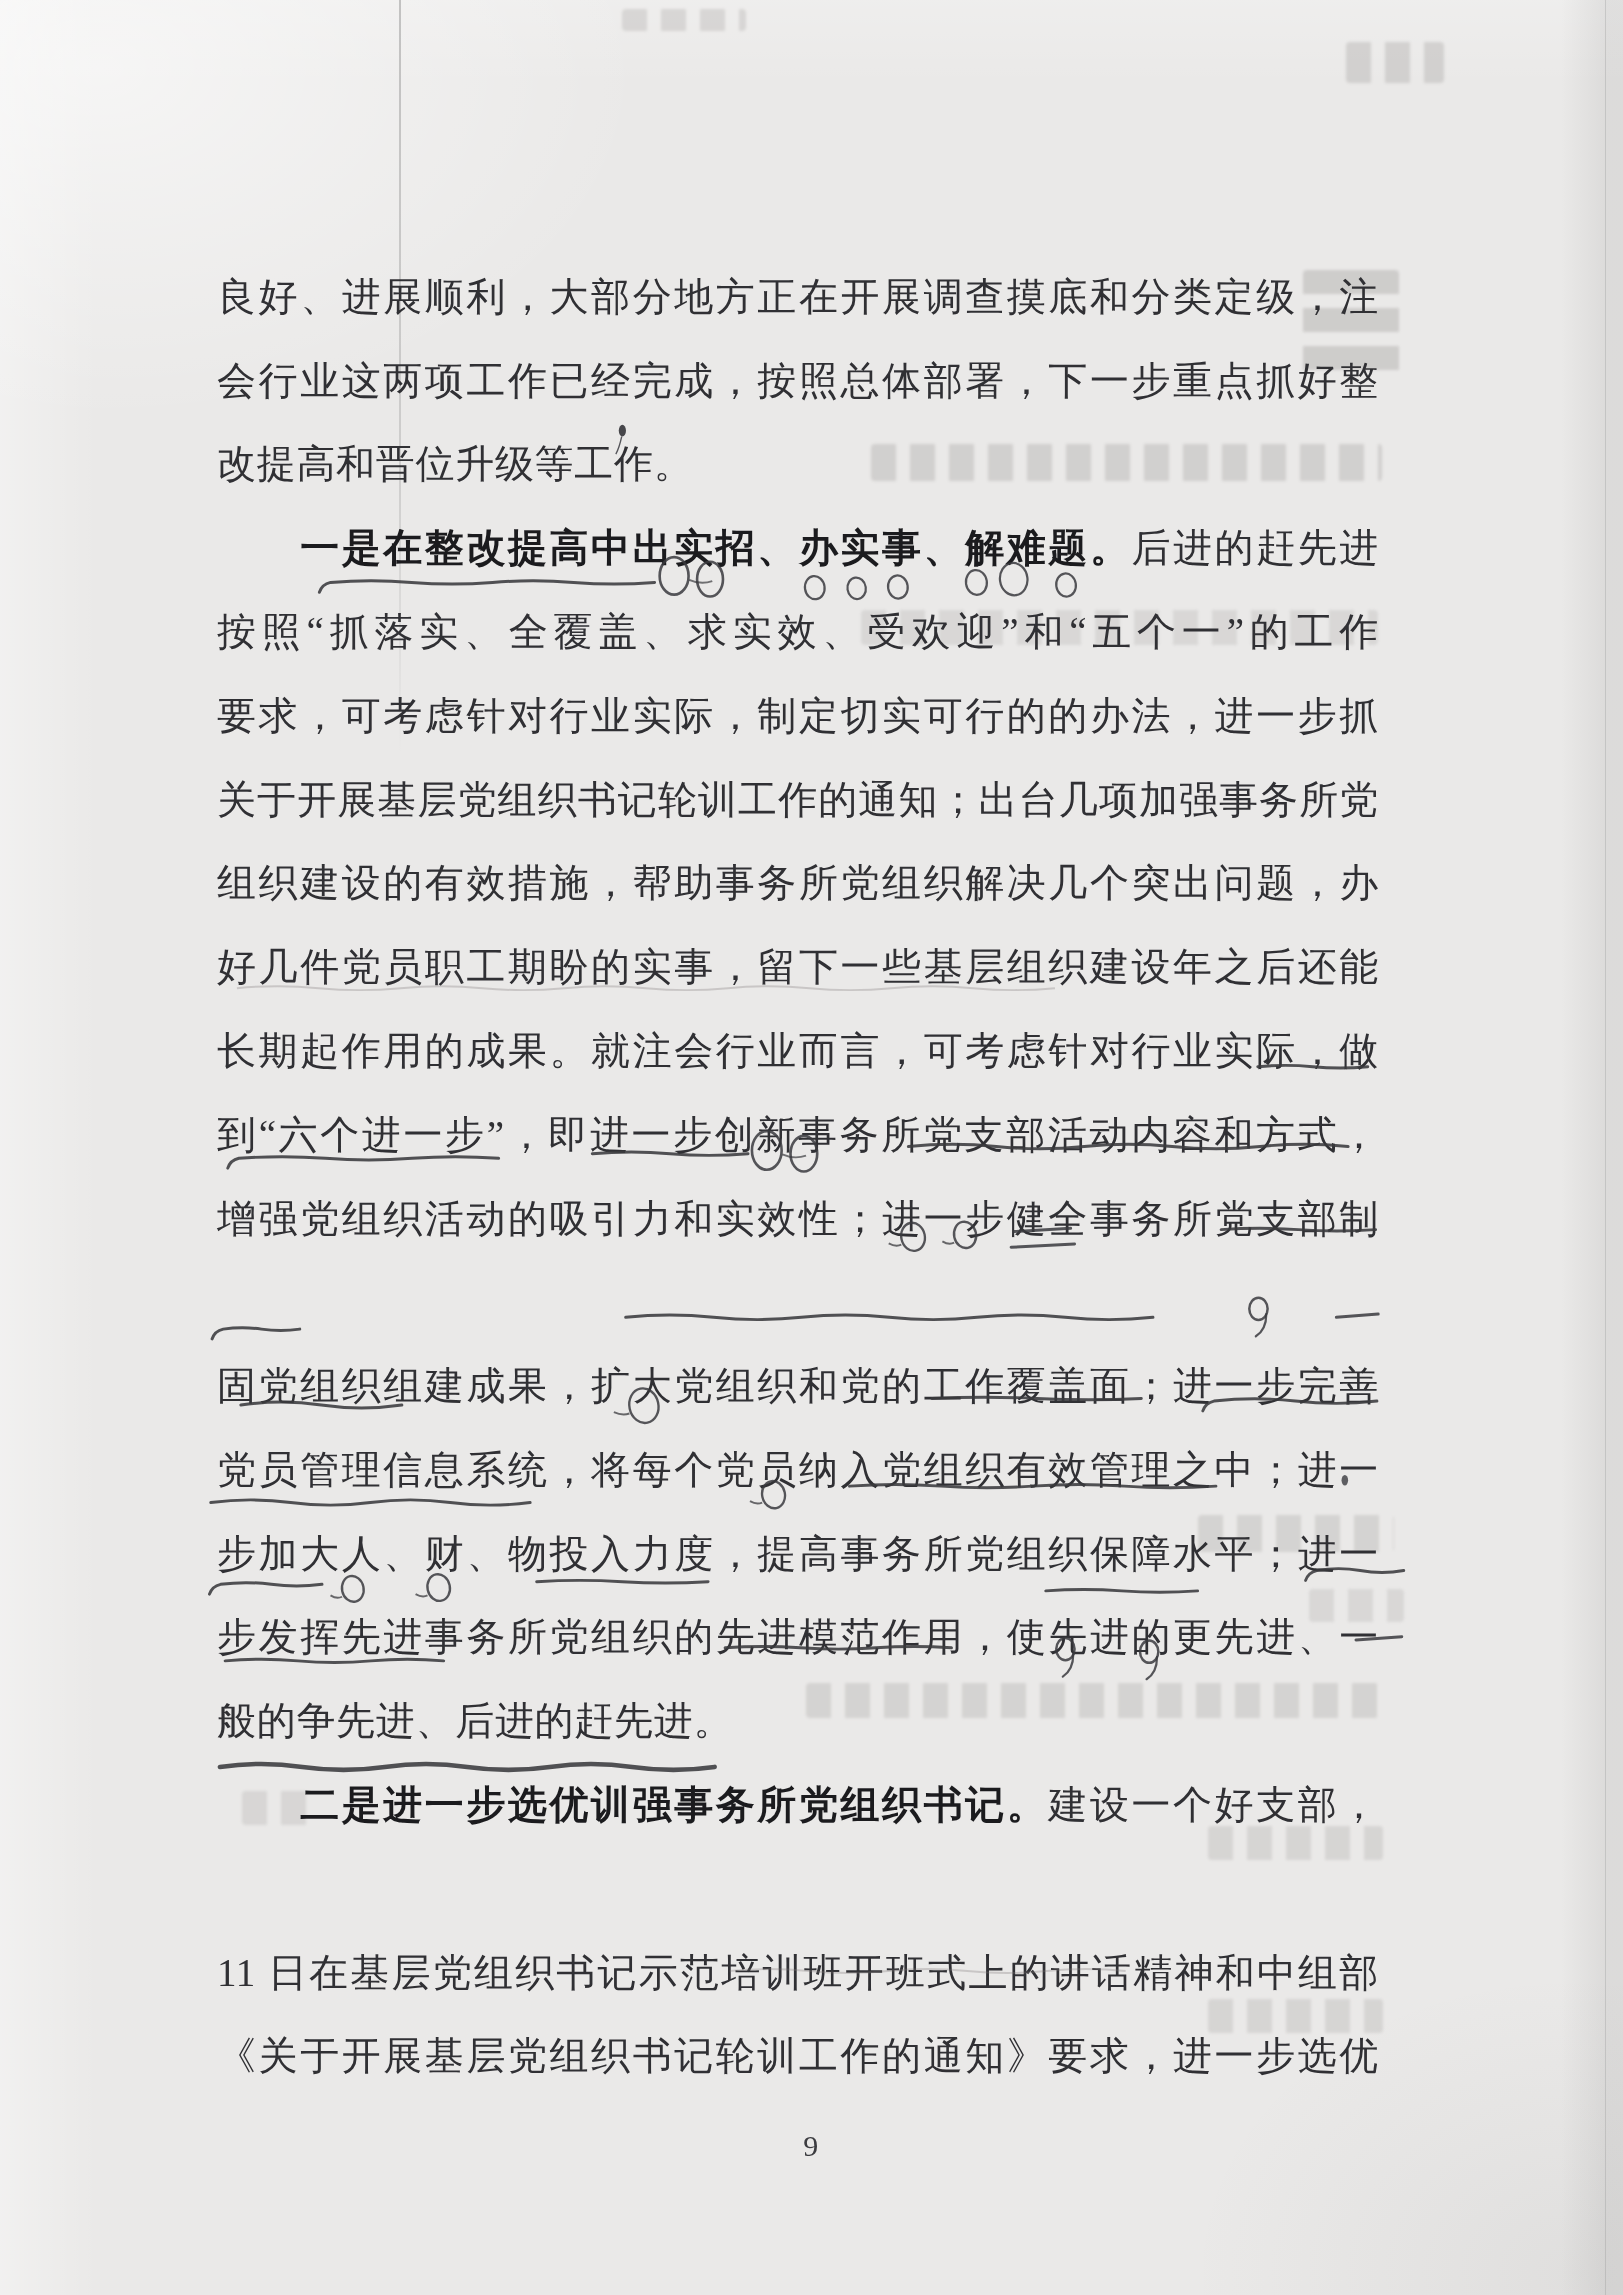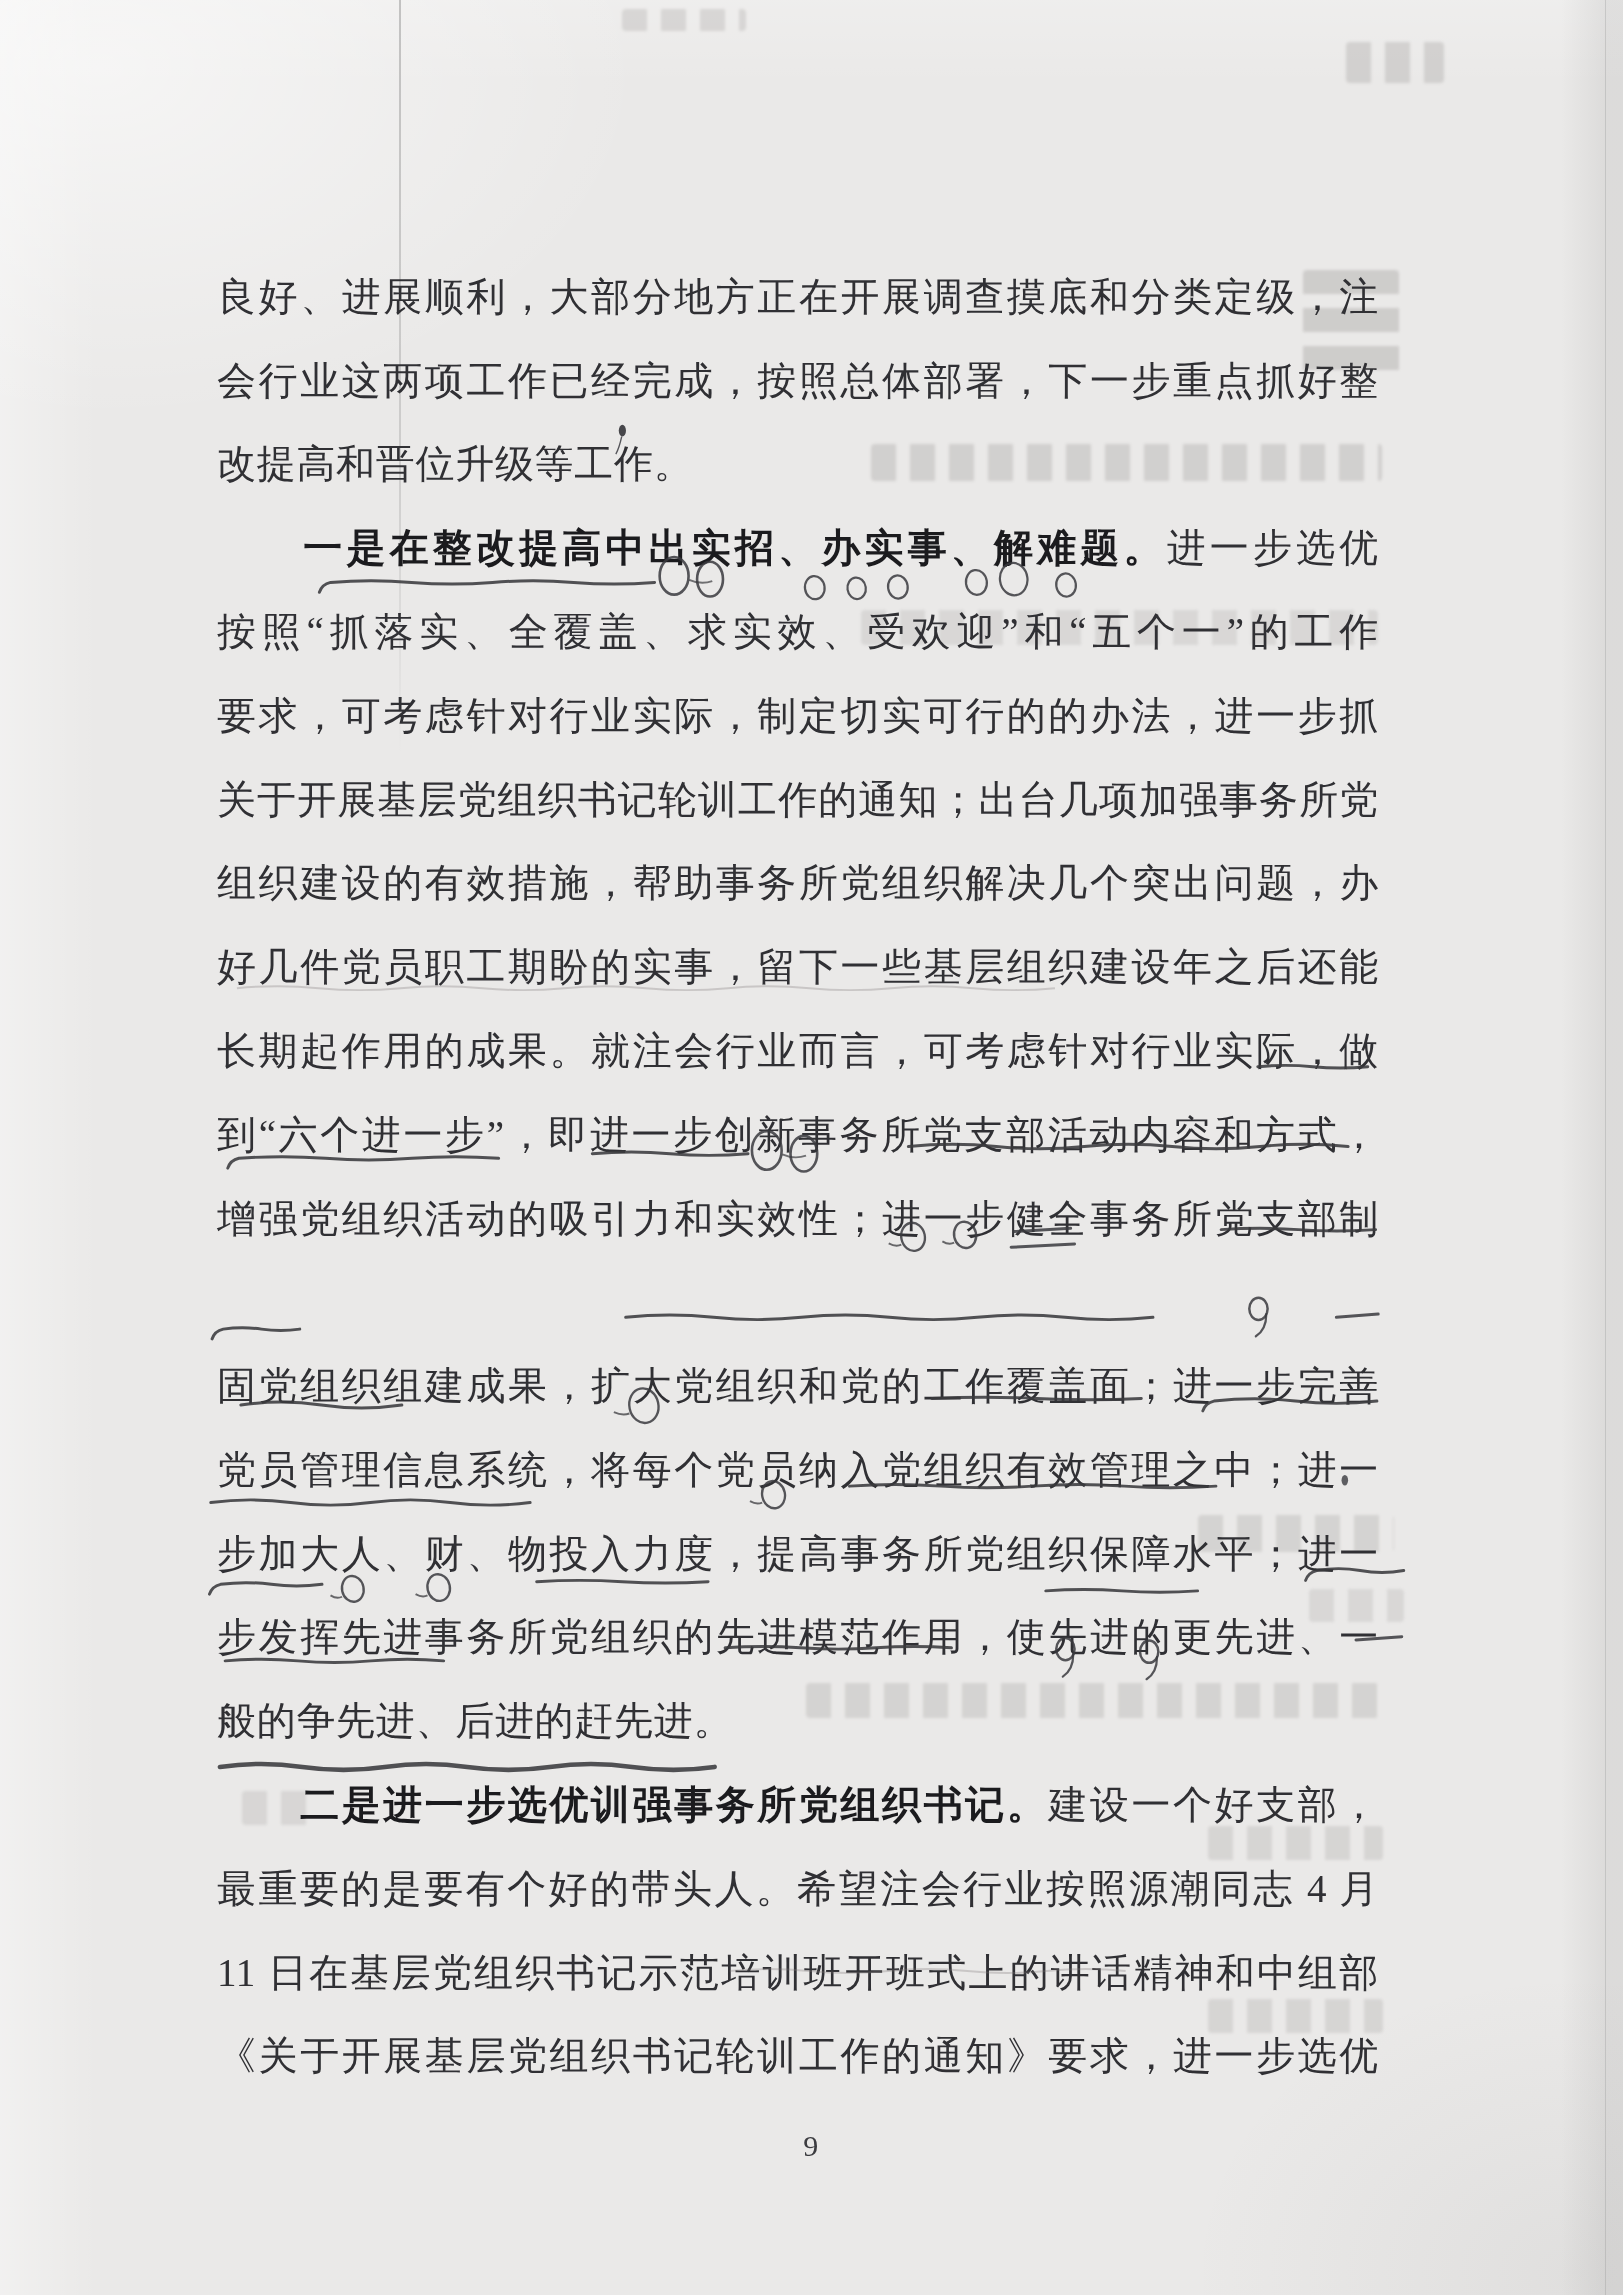--- a/index.html
+++ b/index.html
@@ -58,36 +58,35 @@
       <div class="ghost ghost-h" style="left: 1309px; top: 1589px; width: 95px; height: 33px; opacity: 0.28;"></div>
       <div class="ghost ghost-h" style="left: 806px; top: 1683px; width: 573px; height: 35px; opacity: 0.35;"></div>
       <div class="ghost ghost-h" style="left: 242px; top: 1791px; width: 73px; height: 34px; opacity: 0.3;"></div>
       <div class="ghost ghost-h" style="left: 1208px; top: 1826px; width: 175px; height: 34px; opacity: 0.32;"></div>
       <div class="ghost ghost-h" style="left: 1208px; top: 1999px; width: 175px; height: 34px; opacity: 0.32;"></div>
     </div>
   <div id="textblock" class="textblock">
       <div class="line full" style="top: 275px;"><span class="seg">良好、进展顺利，大部分地方正在开展调查摸底和分类定级，注</span></div>
       <div class="line full" style="top: 359px; font-family: Liberation Serif, serif;"><span class="seg">会行业这两项工作已经完成，按照总体部署，下一步重点抓好整</span></div>
       <div class="line" style="top: 442px;"><span class="seg">改提高和晋位升级等工作。</span></div>
-      <div class="line full" style="top: 526px;"><span class="seg-b">　　一是在整改提高中出实招、办实事、解难题。</span><span class="seg">进一步选优</span></div>
+      <div class="line full" style="top: 526px;"><span class="seg-b">　　一是在整改提高中出实招、办实事、解难题。</span><span class="seg">后进的赶先进</span></div>
       <div class="line full" style="top: 610px;"><span class="seg">按照“抓落实、全覆盖、求实效、受欢迎”和“五个一”的工作</span></div>
       <div class="line full" style="top: 694px;"><span class="seg">要求，可考虑针对行业实际，制定切实可行的的办法，进一步抓</span></div>
       <div class="line full" style="top: 778px;"><span class="seg">关于开展基层党组织书记轮训工作的通知；出台几项加强事务所党</span></div>
       <div class="line full" style="top: 861px;"><span class="seg">组织建设的有效措施，帮助事务所党组织解决几个突出问题，办</span></div>
       <div class="line full" style="top: 945px;"><span class="seg">好几件党员职工期盼的实事，留下一些基层组织建设年之后还能</span></div>
       <div class="line full" style="top: 1029px;"><span class="seg">长期起作用的成果。就注会行业而言，可考虑针对行业实际，做</span></div>
       <div class="line full" style="top: 1113px;"><span class="seg">到“六个进一步”，即进一步创新事务所党支部活动内容和方式，</span></div>
       <div class="line full" style="top: 1197px;"><span class="seg">增强党组织活动的吸引力和实效性；进一步健全事务所党支部制</span></div>
       <div class="line full" style="top: 1364px;"><span class="seg">固党组织组建成果，扩大党组织和党的工作覆盖面；进一步完善</span></div>
       <div class="line full" style="top: 1448px;"><span class="seg">党员管理信息系统，将每个党员纳入党组织有效管理之中；进一</span></div>
       <div class="line full" style="top: 1532px;"><span class="seg">步加大人、财、物投入力度，提高事务所党组织保障水平；进一</span></div>
       <div class="line full" style="top: 1615px;"><span class="seg">步发挥先进事务所党组织的先进模范作用，使先进的更先进、一</span></div>
       <div class="line" style="top: 1699px;"><span class="seg">般的争先进、后进的赶先进。</span></div>
       <div class="line full" style="top: 1783px;"><span class="seg-b">　　二是进一步选优训强事务所党组织书记。</span><span class="seg">建设一个好支部，</span></div>
-      <div class="line full" style="top: 1867px;"><span class="seg">最重要的是要有个好的带头人。希望注会行业按照源潮同志 4 月</span></div>
       <div class="line full" style="top: 1951px;"><span class="seg">11 日在基层党组织书记示范培训班开班式上的讲话精神和中组部</span></div>
       <div class="line full" style="top: 2034px;"><span class="seg">《关于开展基层党组织书记轮训工作的通知》要求，进一步选优</span></div>
     </div>
   <svg id="marks" class="marks-svg" width="1623" height="2295" viewBox="0 0 2480 3507">
       <path d="M 488 905 q 4 -12 17 -15 q 61.9 -5 123.8 0 q 61.9 5 123.8 0 q 61.9 -5 123.8 0 q 61.9 5 123.8 0 " fill="none" stroke="#3a3a3e" stroke-width="4.5" stroke-linecap="round" opacity="0.88"></path>
       <ellipse cx="1030.05" cy="880" rx="22.1" ry="28.7" fill="none" stroke="#3a3a3e" stroke-width="4" opacity="0.85"></ellipse>
       <ellipse cx="1084.95" cy="885" rx="19.8" ry="26.5" fill="none" stroke="#3a3a3e" stroke-width="4" opacity="0.85"></ellipse>
       <path d="M 1053.1 886 q 17.64 8 35.28 2" fill="none" stroke="#3a3a3e" stroke-width="3" opacity="0.7"></path>
       <ellipse cx="1245" cy="898" rx="15" ry="17.7" fill="none" stroke="#3a3a3e" stroke-width="3.4" opacity="0.85" transform="rotate(-8 1245 898)"></ellipse>
       <ellipse cx="1309" cy="899" rx="14" ry="16.5" fill="none" stroke="#3a3a3e" stroke-width="3.4" opacity="0.85" transform="rotate(-8 1309 899)"></ellipse>

